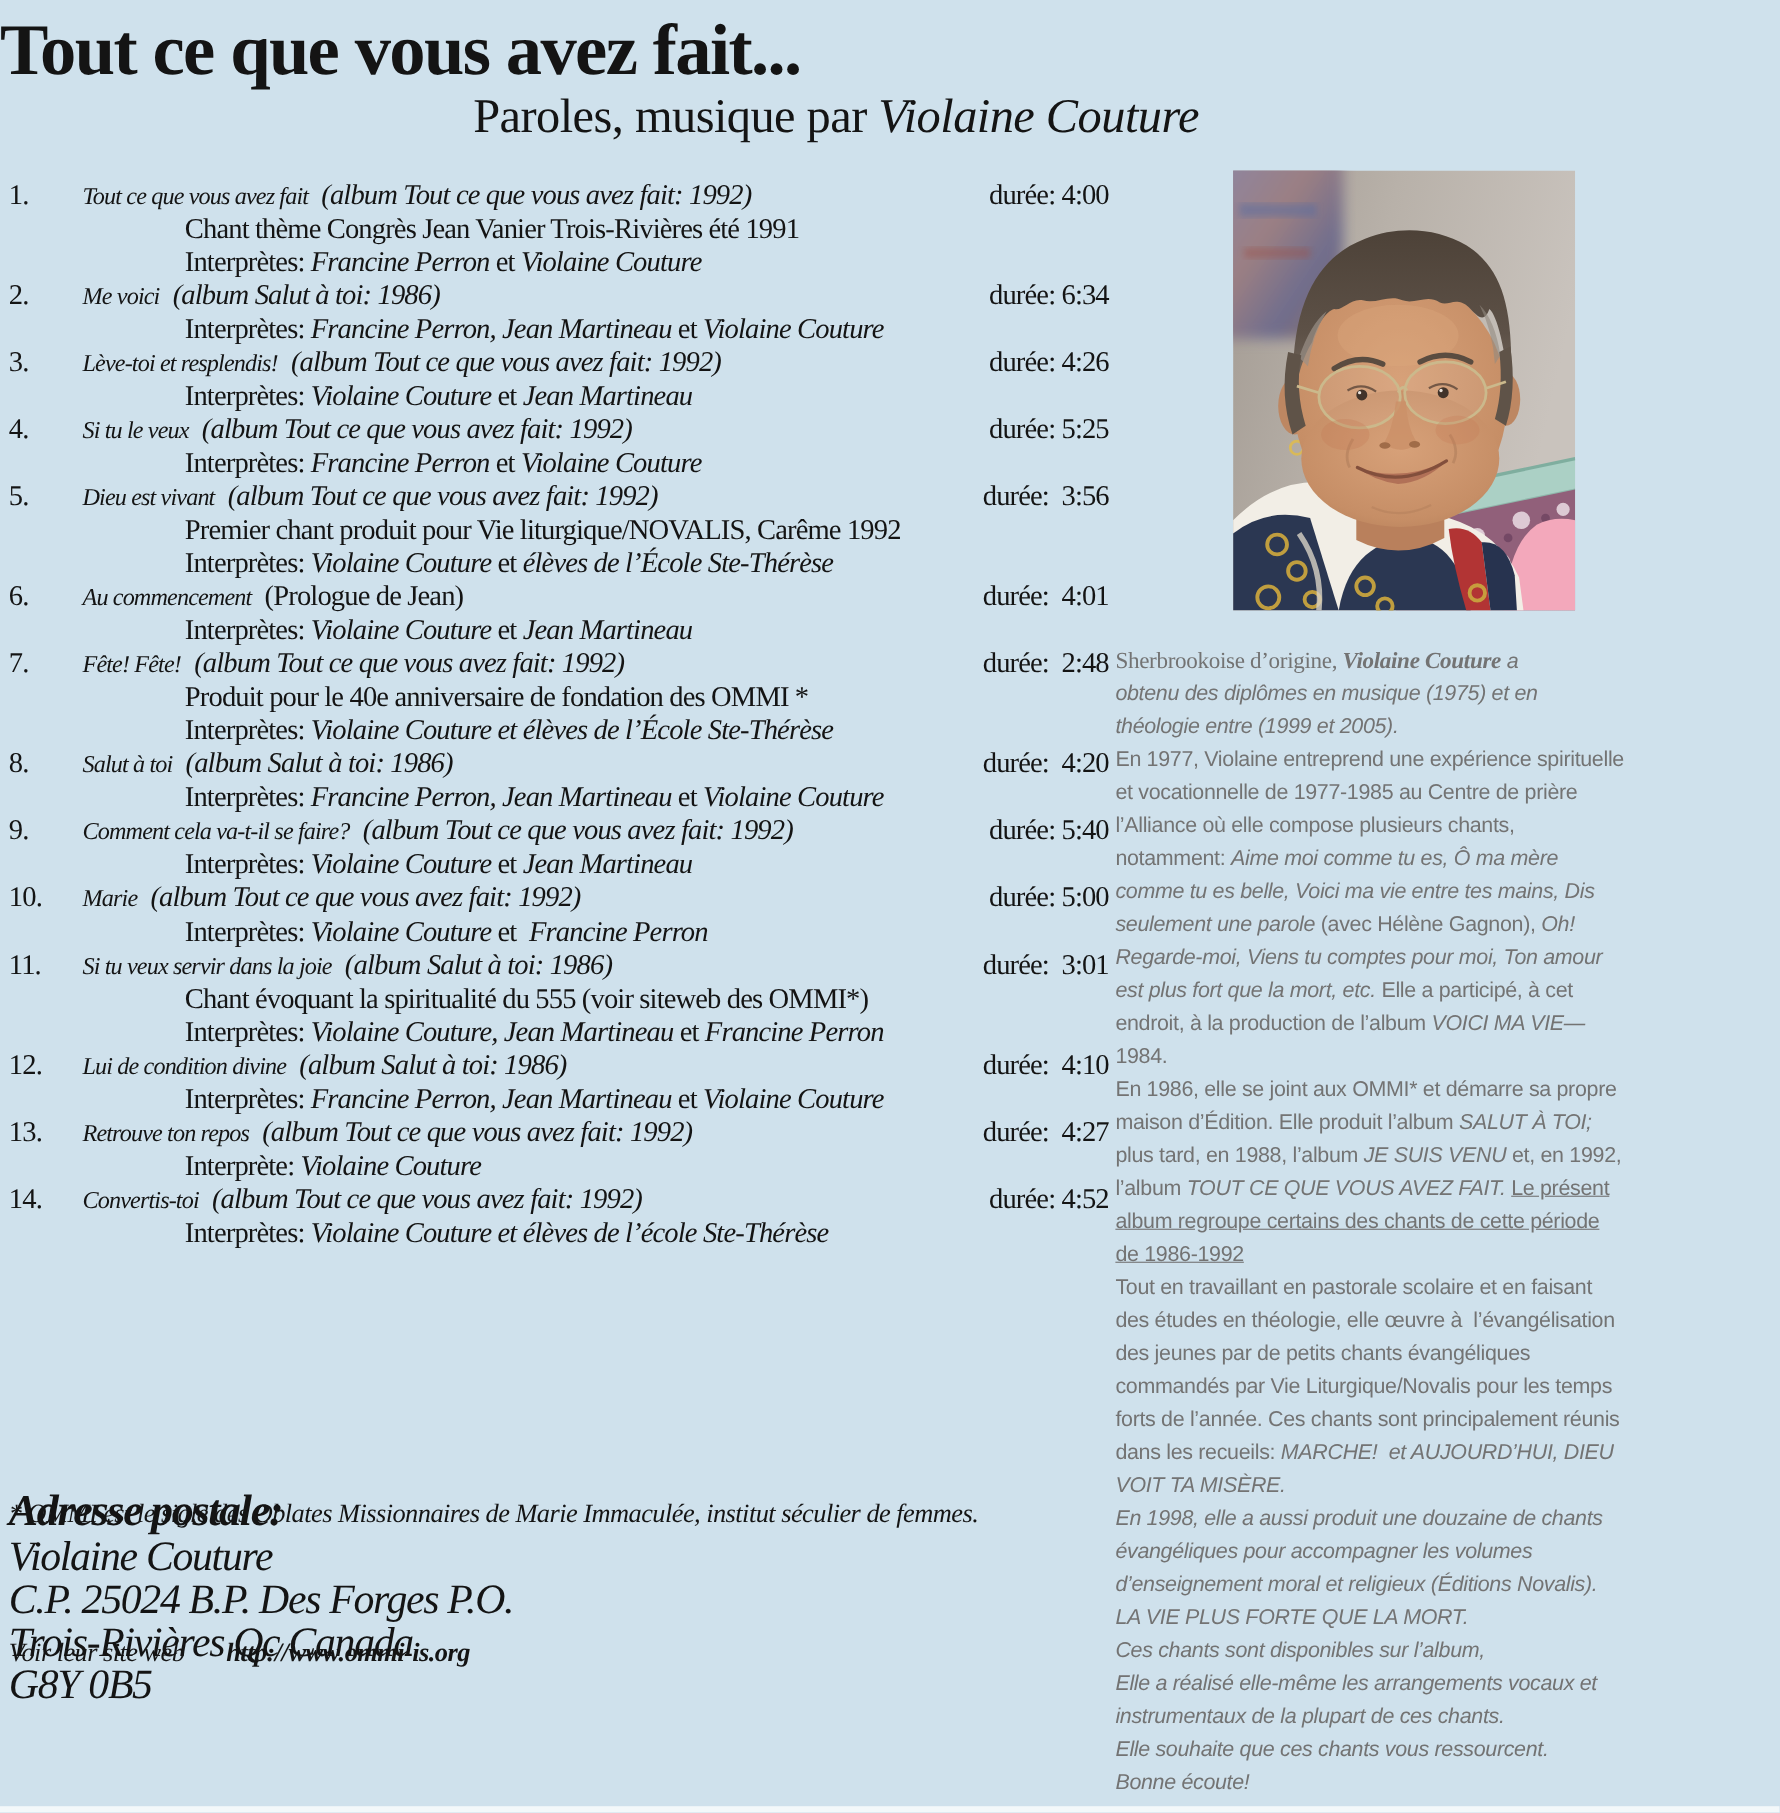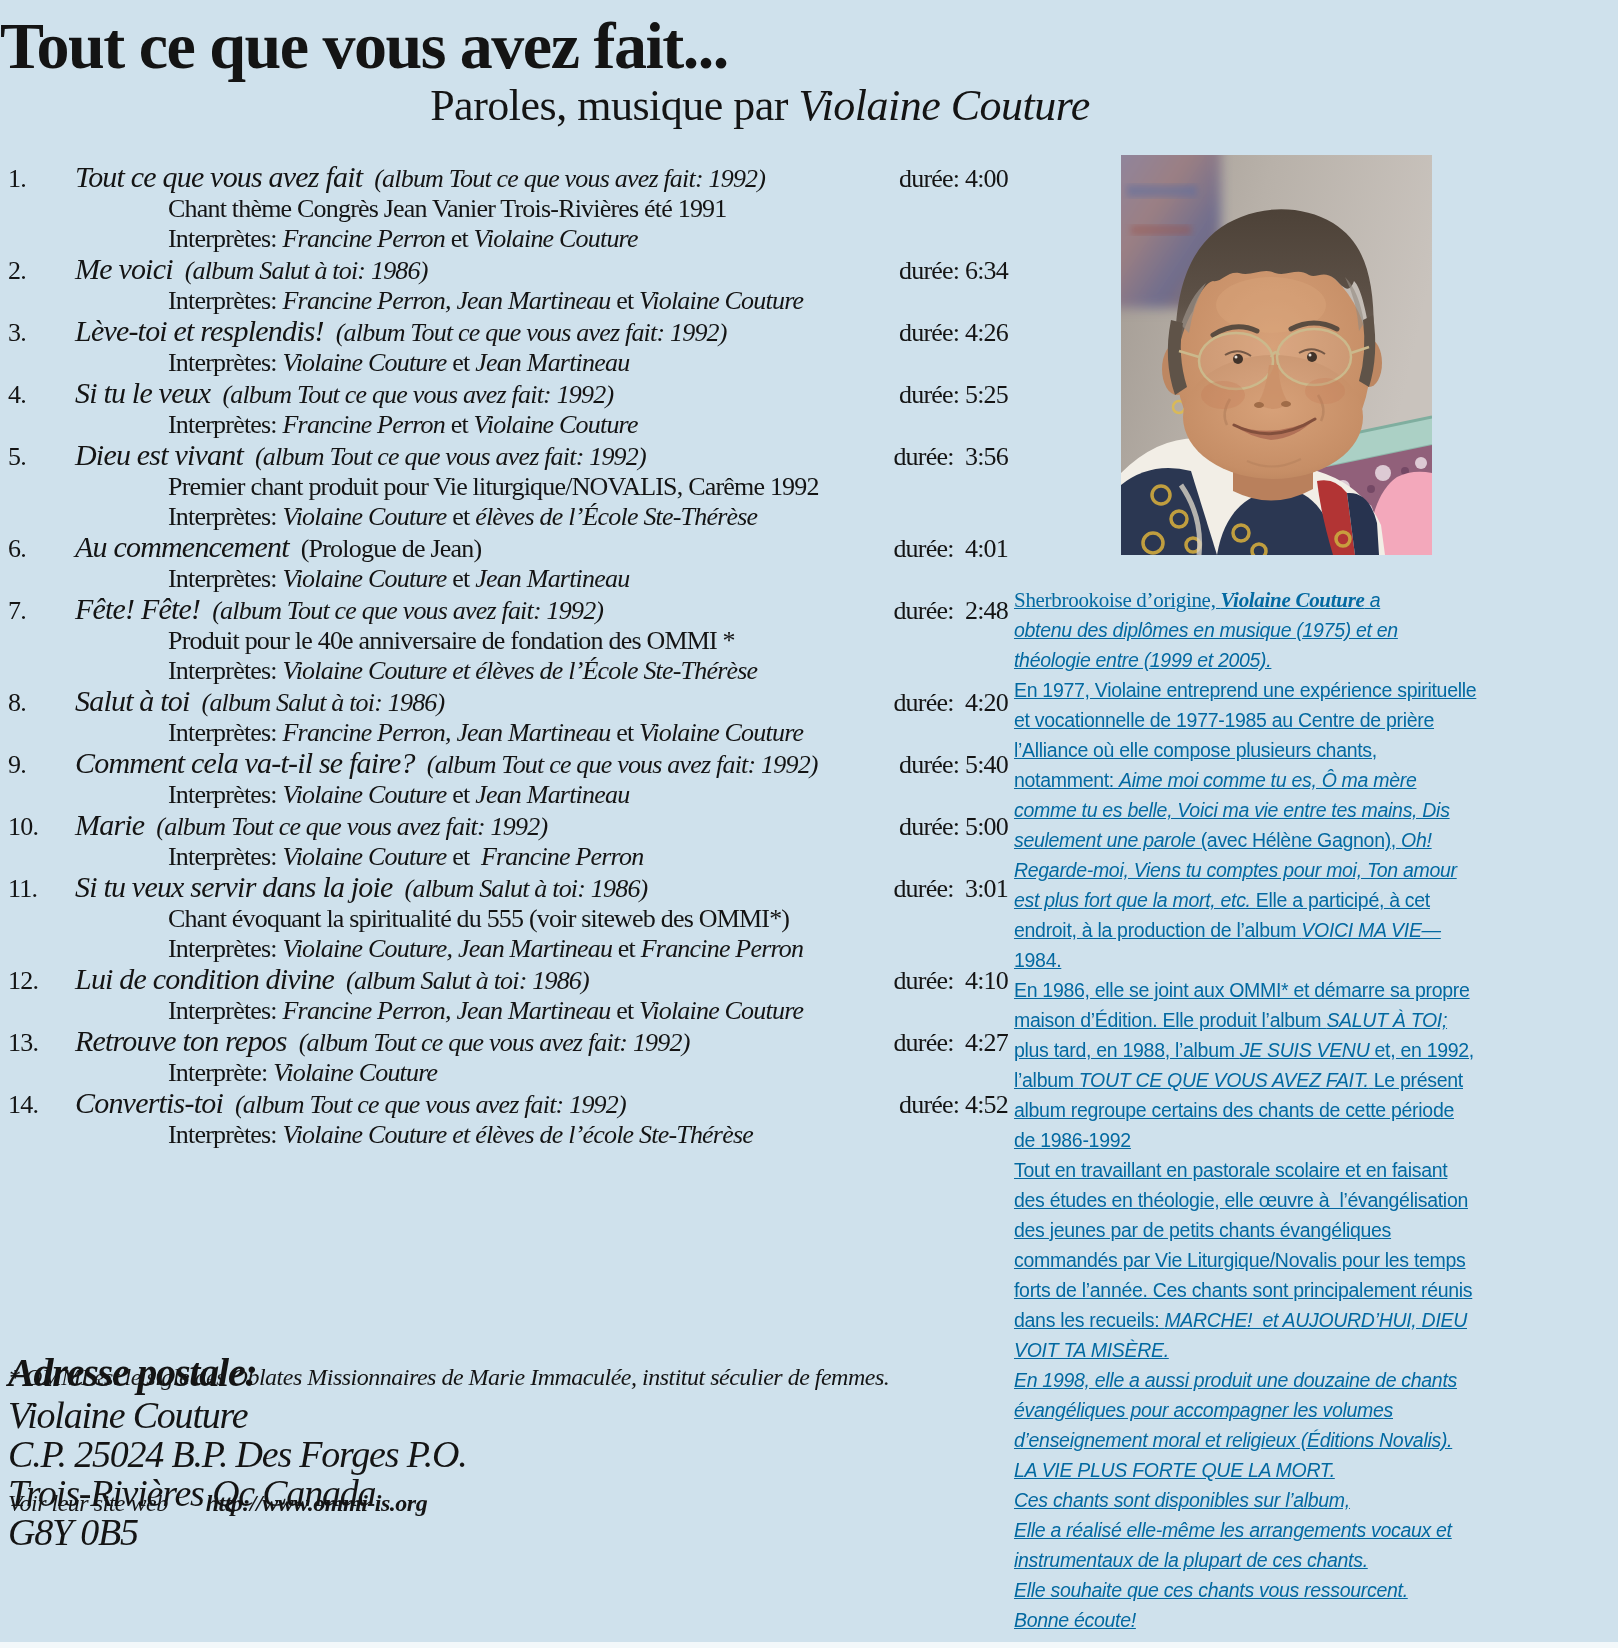--- a/index.html
+++ b/index.html
@@ -19,21 +19,21 @@
   }
   .subtitle .name{font-style:italic;}
   
   .tracklist{
     position:absolute;left:8px;top:162px;width:1000px;
     line-height:30px;letter-spacing:-0.8px;
   }
   .t-row{display:flex;align-items:baseline;white-space:pre;}
   .t-num{flex:0 0 67px;font-size:26px;}
   .t-main{font-size:26px;}
-  .t-title{font-style:italic;font-size:30px;}
+  .t-title{font-style:italic;font-size:22px;}
   .t-album{font-style:italic;font-size:26px;margin-left:12px;}
   .t-album.upright{font-style:normal;}
   .t-dur{margin-left:auto;font-size:26px;white-space:pre;}
   .t-detail{padding-left:160px;font-size:26px;white-space:pre;}
   
   .footnote{
     position:absolute;left:8px;top:1272px;width:1000px;
     font-size:24px;font-style:italic;line-height:42px;letter-spacing:-0.5px;white-space:pre;
   }
   .footnote .url{font-weight:bold;margin-left:27px;}
@@ -241,21 +241,21 @@
           <path d="M109,244 Q100,258 106,270" stroke="#b5825e" stroke-width="2.5" fill="none" opacity="0.7"></path>
           <path d="M197,240 Q206,254 200,266" stroke="#b5825e" stroke-width="2.5" fill="none" opacity="0.7"></path>
         </g>
         <ellipse cx="102" cy="240" rx="22" ry="14" fill="#c47b56" opacity="0.3"></ellipse>
         <ellipse cx="204" cy="236" rx="20" ry="13" fill="#c47b56" opacity="0.28"></ellipse>
         <path d="M126,306 Q152,318 180,304" stroke="#b5825e" stroke-width="2" fill="none" opacity="0.6"></path>
       </g>
     </svg>
   </div>
 
-  <div class="bio" id="bio-text" style="color: #0369a1; text-decoration: underline;">
+  <div class="bio" id="bio-text" style="color: #737373;">
       <div class="bio-line"><span class="seg st-r">Sherbrookoise d’origine, </span><span class="seg st-i st-b st-r">Violaine Couture</span><span class="seg st-i"> a</span></div>
       <div class="bio-line"><span class="seg st-i">obtenu des diplômes en musique (1975) et en</span></div>
       <div class="bio-line"><span class="seg st-i">théologie entre (1999 et 2005).</span></div>
       <div class="bio-line"><span class="seg">En 1977, Violaine entreprend une expérience spirituelle</span></div>
       <div class="bio-line"><span class="seg">et vocationnelle de 1977-1985 au Centre de prière</span></div>
       <div class="bio-line"><span class="seg">l’Alliance où elle compose plusieurs chants,</span></div>
       <div class="bio-line"><span class="seg">notamment: </span><span class="seg st-i">Aime moi comme tu es, Ô ma mère</span></div>
       <div class="bio-line"><span class="seg st-i">comme tu es belle, Voici ma vie entre tes mains, Dis</span></div>
       <div class="bio-line"><span class="seg st-i">seulement une parole </span><span class="seg">(avec Hélène Gagnon), </span><span class="seg st-i">Oh!</span></div>
       <div class="bio-line"><span class="seg st-i">Regarde-moi, Viens tu comptes pour moi, Ton amour</span></div>

